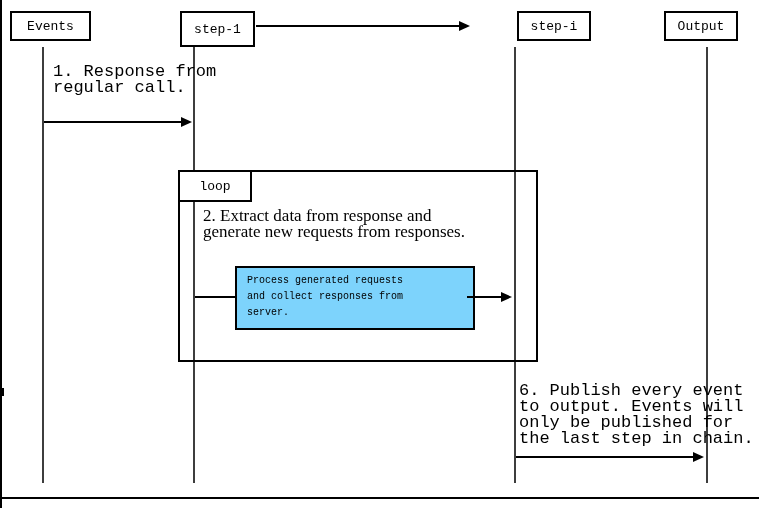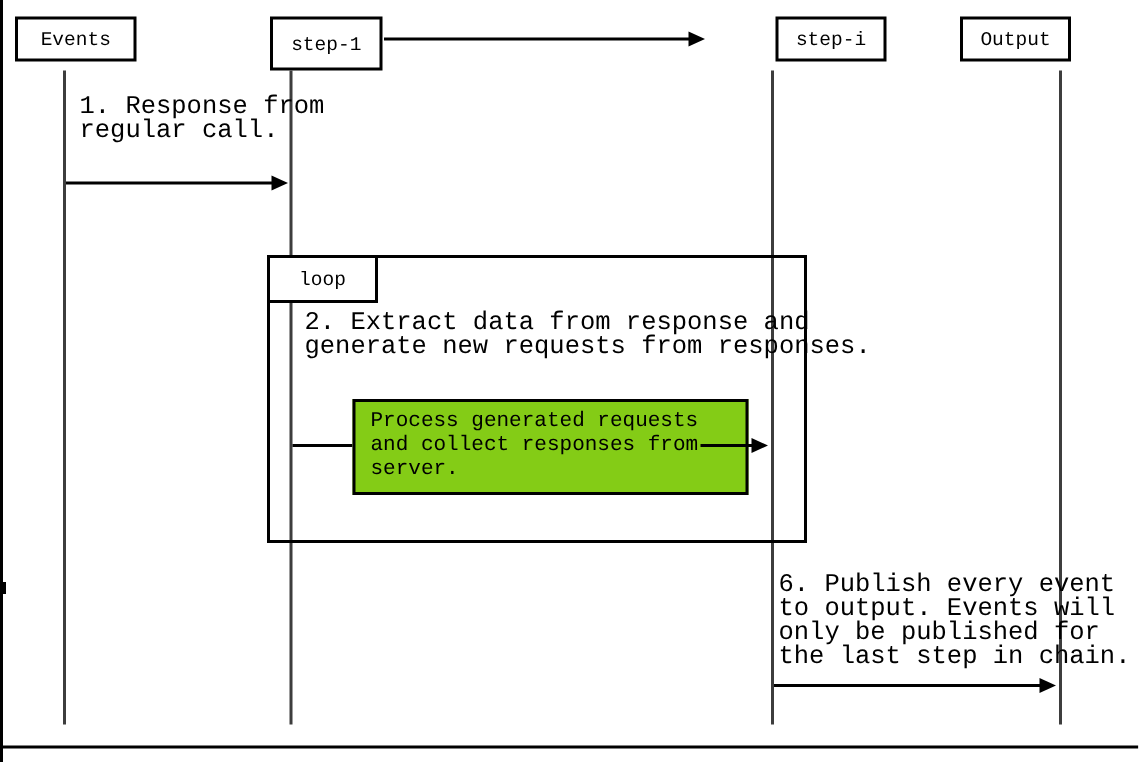--- a/index.html
+++ b/index.html
@@ -68,27 +68,27 @@
     display: flex;
     align-items: center;
     justify-content: center;
     font-size: 13px;
     background: #ffffff;
   }
   .process-box {
     position: absolute;
     box-sizing: border-box;
     border: 2px solid var(--line, #000000);
-    background: #84cc16;
+    background: #7dd3fc;
     left: 235px;
     top: 266px;
-    width: 264px;
+    width: 240px;
     height: 64px;
     padding: 5px 10px;
-    font-size: 14px;
+    font-size: 10px;
     line-height: 16px;
     white-space: pre;
   }
   .edge-bar {
     position: absolute;
     background: var(--line, #000000);
   }
 </style>
 </head>
 <body>
@@ -101,21 +101,21 @@
 
   <div class="actor-box" style="left:10px; top:11px; width:81px; height:30px;">
     <span>Events</span>
   </div>
   <div class="actor-box" style="left:162px; top:11px; width:75px; height:36px;margin-left:18px;">
     <span>step-1</span>
   </div>
   <div class="actor-box" style="left:481px; top:11px; width:74px; height:30px;margin-left:36px;">
     <span>step-i</span>
   </div>
-  <div class="actor-box" style="left:640px; top:11px; width:74px; height:30px;">
+  <div class="actor-box" style="left:664px; top:11px; width:74px; height:30px;">
     <span>Output</span>
   </div>
 
   <div class="arrow-line" style="left:256px; top:25px; width:204px;"></div>
   <div class="arrow-head" style="left:459px; top:21px;"></div>
 
   <div class="lifeline" style="left:42px; top:47px; height:436px;"></div>
   <div class="lifeline" style="left:193px; top:47px; height:436px;"></div>
   <div class="lifeline" style="left:514px; top:47px; height:436px;"></div>
   <div class="lifeline" style="left:706px; top:47px; height:436px;"></div>
@@ -124,21 +124,21 @@
 regular call.</div>
   <div class="arrow-line" style="left:44px; top:121px; width:138px;"></div>
   <div class="arrow-head" style="left:181px; top:117px;"></div>
 
   <div class="loop-frame">
     <div class="loop-label-box">
       <span>loop</span>
     </div>
   </div>
 
-  <div class="msg-text" style="left:203px; top:208px;">2. Extract data from response and
+  <div class="msg-text" style="left:203px; top:208px;font-family:Liberation Serif, serif;">2. Extract data from response and
 generate new requests from responses.</div>
 
   <div class="arrow-line" style="left:195px; top:296px; width:40px;"></div>
   <div class="process-box">Process generated requests
 and collect responses from
 server.</div>
   <div class="arrow-line" style="left:467px; top:296px; width:36px;"></div>
   <div class="arrow-head" style="left:501px; top:292px;"></div>
 
   <div class="msg-text" style="left:519px; top:383px;">6. Publish every event

